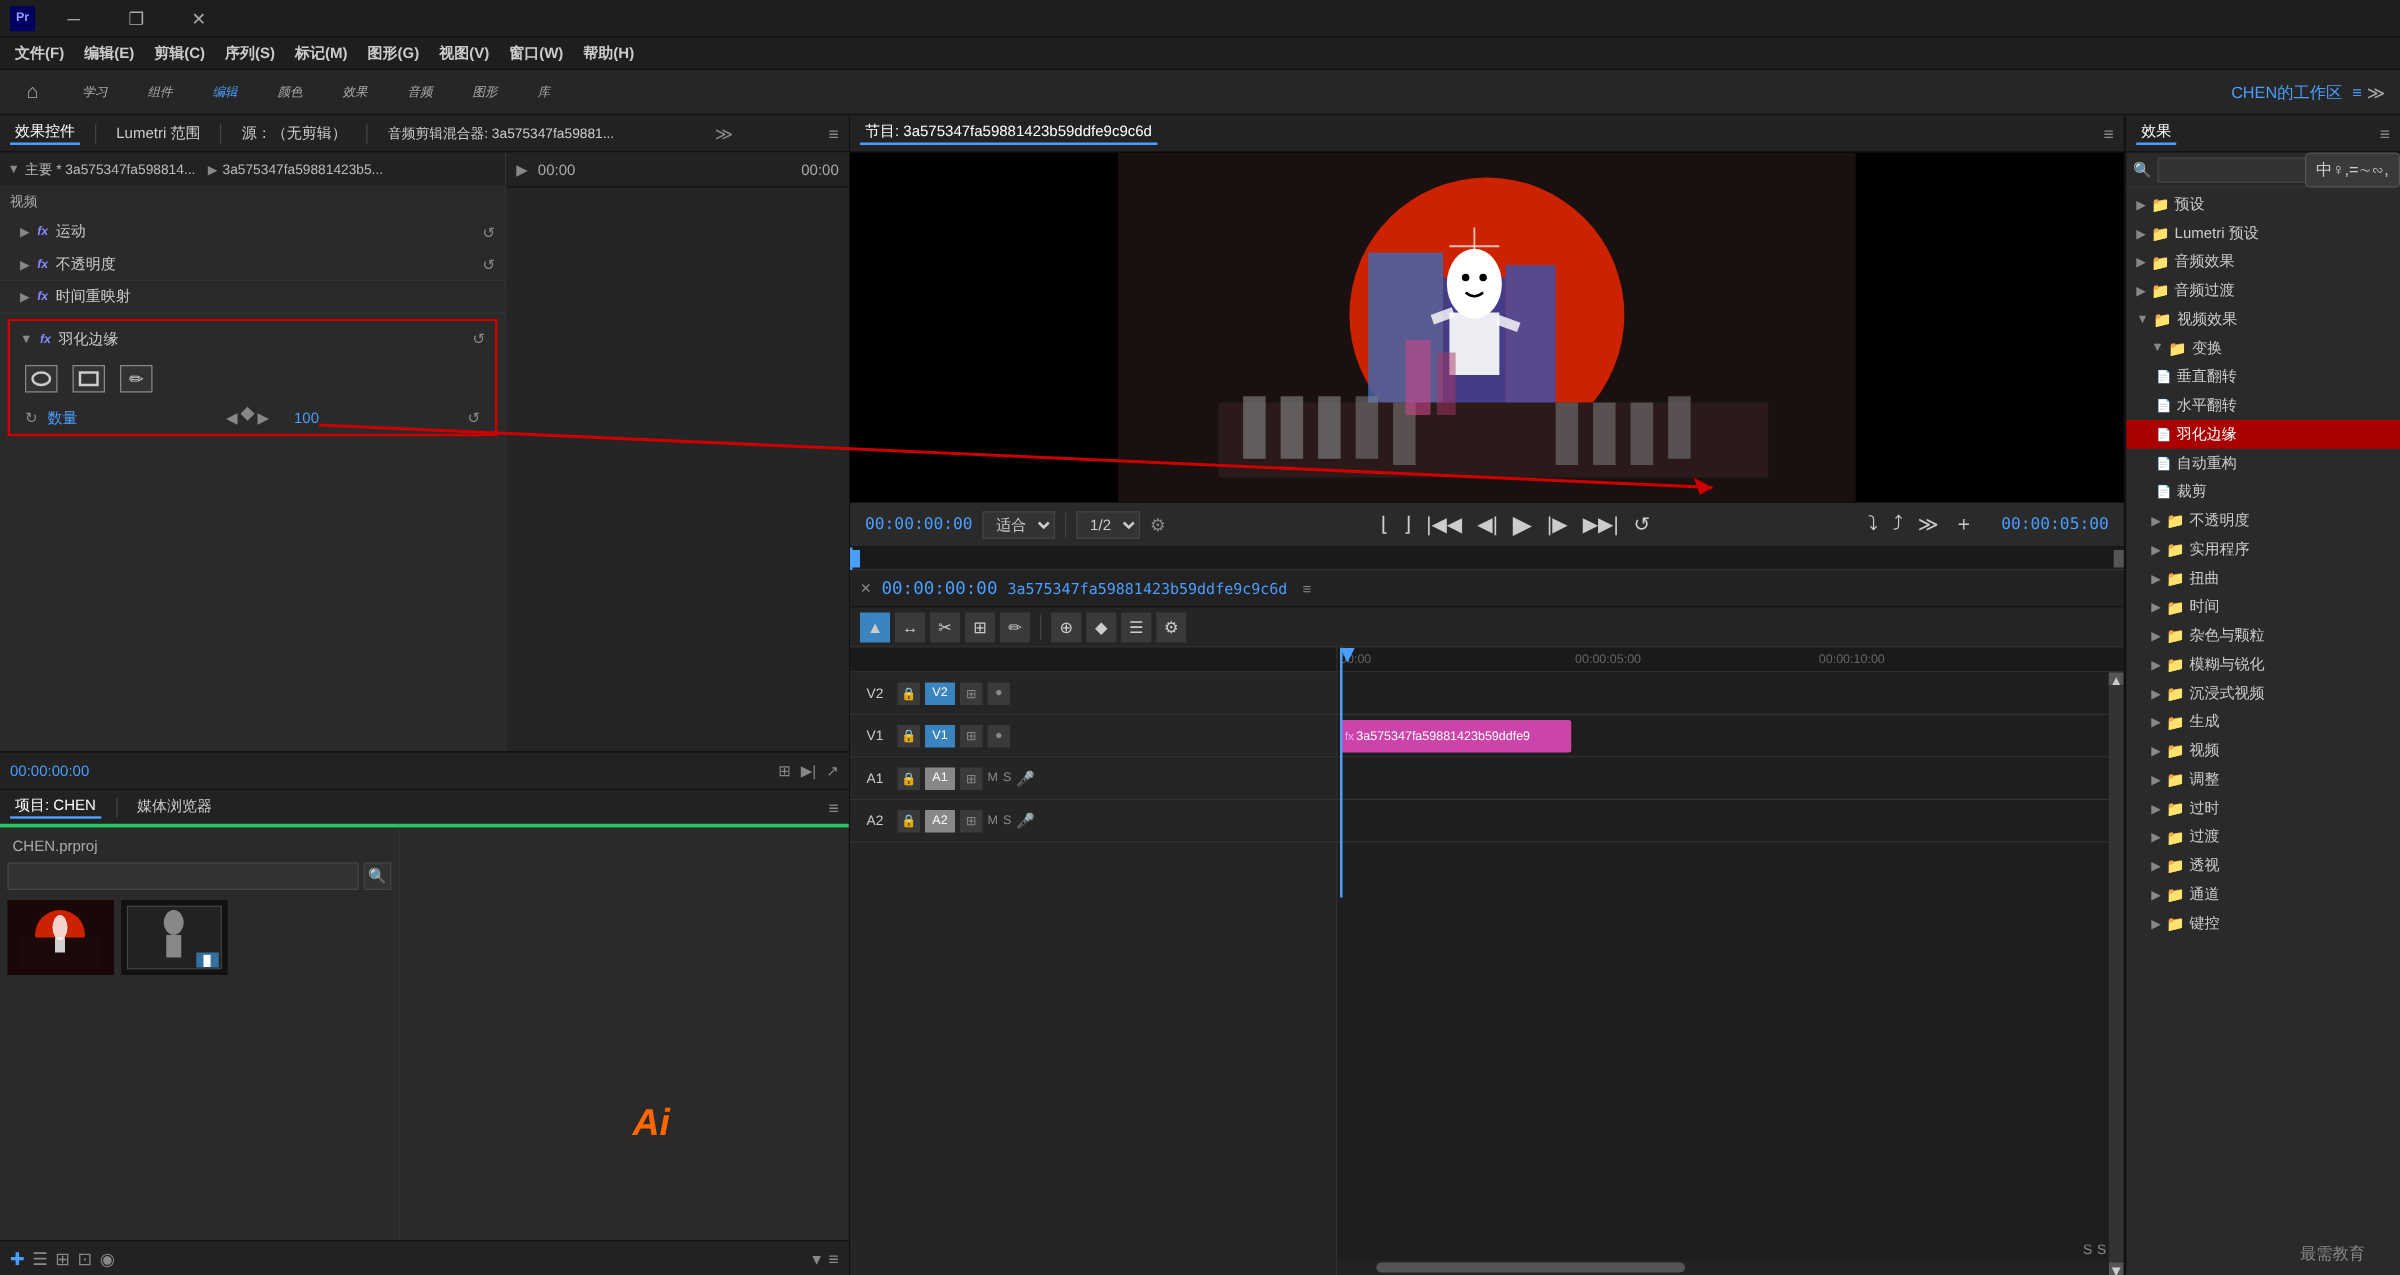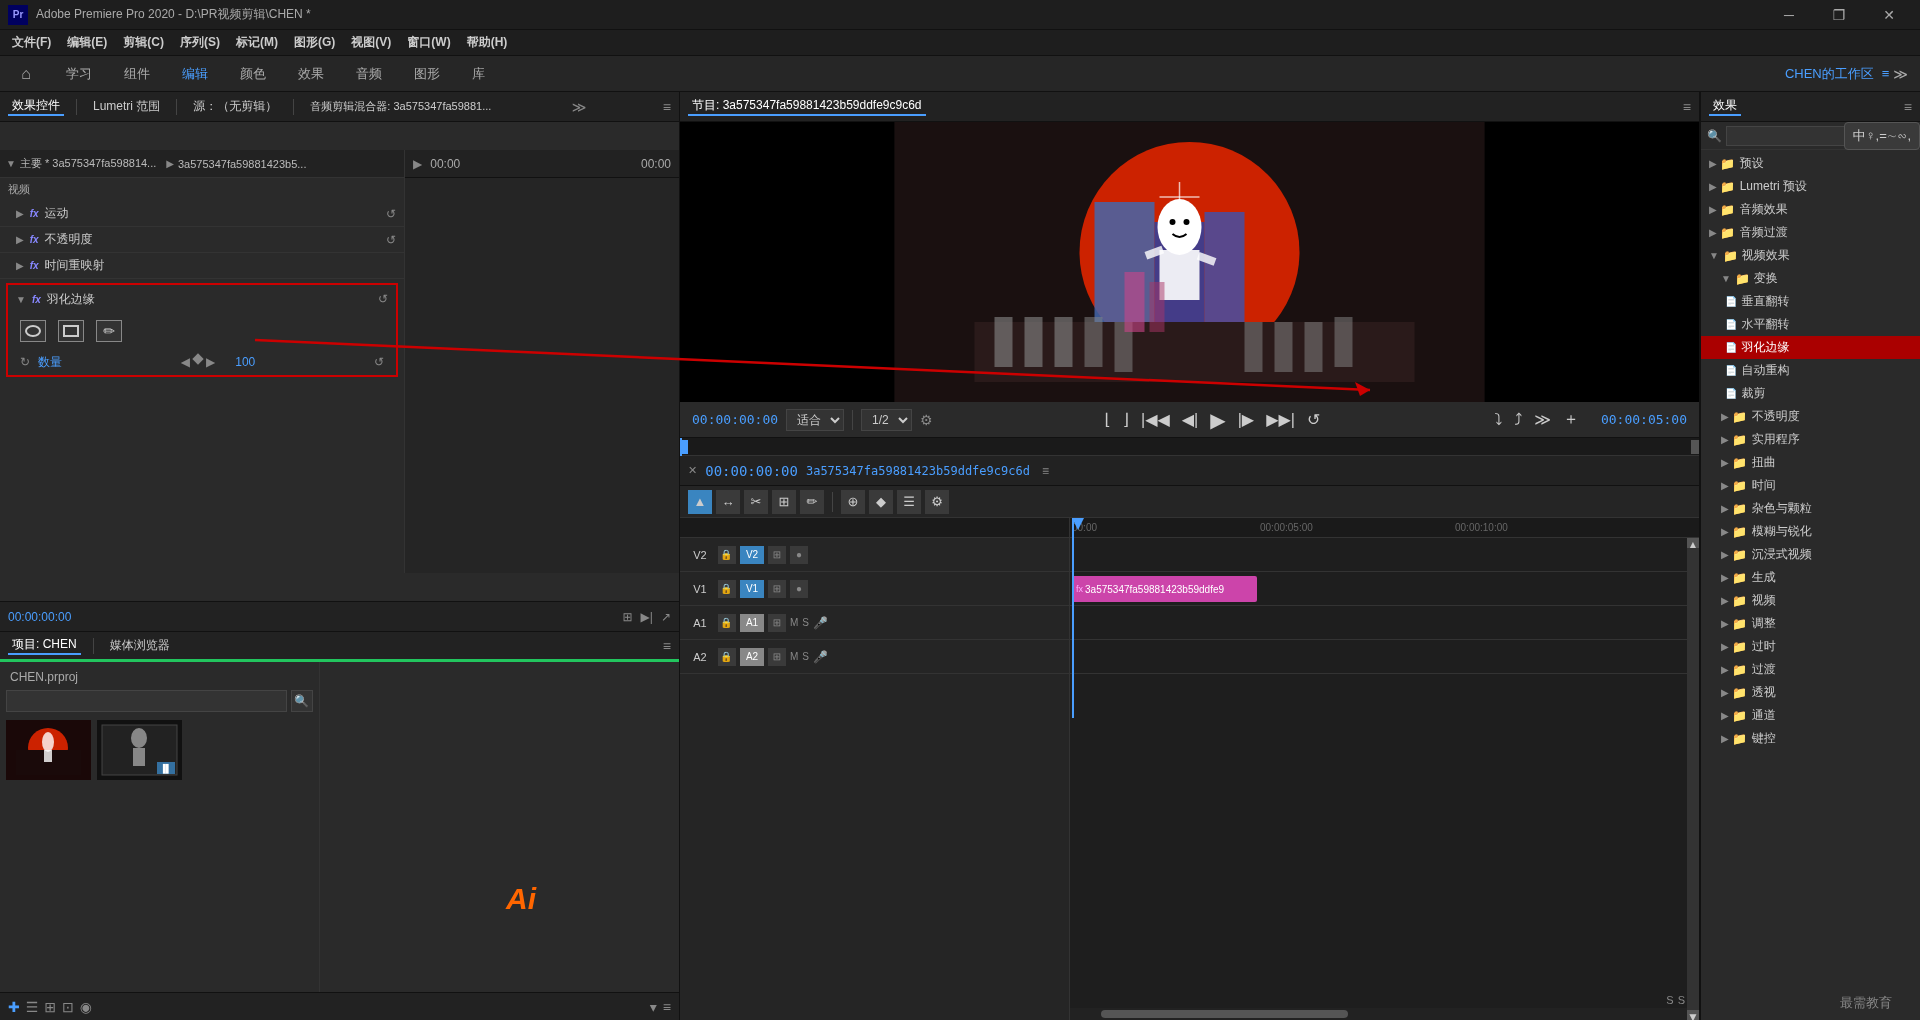--- a/index.html
+++ b/index.html
@@ -90,21 +90,22 @@
       justify-content: center;
       color: #aaa;
       font-size: 16px;
       cursor: pointer;
       margin-right: 8px;
     }
     .ws-tab {
       padding: 4px 14px;
       color: #aaaaaa;
       cursor: pointer;
-      font-size: 13px;
+      font-size: 10px;
+      font-style: italic;
     }
     .ws-tab.active { color: #4a9eff; }
     .ws-spacer { flex: 1; }
     .ws-right {
       display: flex;
       align-items: center;
       gap: 8px;
       color: #4a9eff;
       font-size: 13px;
     }
@@ -124,21 +125,20 @@
       border-right: 1px solid #111;
     }
 
     
     #effect-controls {
       height: 540px;
       background: #2a2a2a;
       border-bottom: 1px solid #111;
       display: flex;
       flex-direction: column;
-      gap: 28px;
     }
     .panel-header {
       height: 30px;
       background: #222;
       display: flex;
       align-items: center;
       padding: 0 8px;
       gap: 12px;
       border-bottom: 1px solid #111;
       flex-shrink: 0;
@@ -768,21 +768,20 @@
     
     ::-webkit-scrollbar { width: 6px; height: 6px; }
     ::-webkit-scrollbar-track { background: #222; }
     ::-webkit-scrollbar-thumb { background: #555; border-radius: 3px; }
   </style>
 </head>
 <body>
 
 <div id="title-bar">
   <div class="app-icon">Pr</div>
-  <span id="title-text">Adobe Premiere Pro 2020 - D:\PR视频剪辑\CHEN *</span>
   <div class="title-controls">
     <div class="title-btn">─</div>
     <div class="title-btn">❐</div>
     <div class="title-btn close">✕</div>
   </div>
 </div>
 
 <div id="menu-bar">
   <span class="menu-item">文件(F)</span>
   <span class="menu-item">编辑(E)</span>

